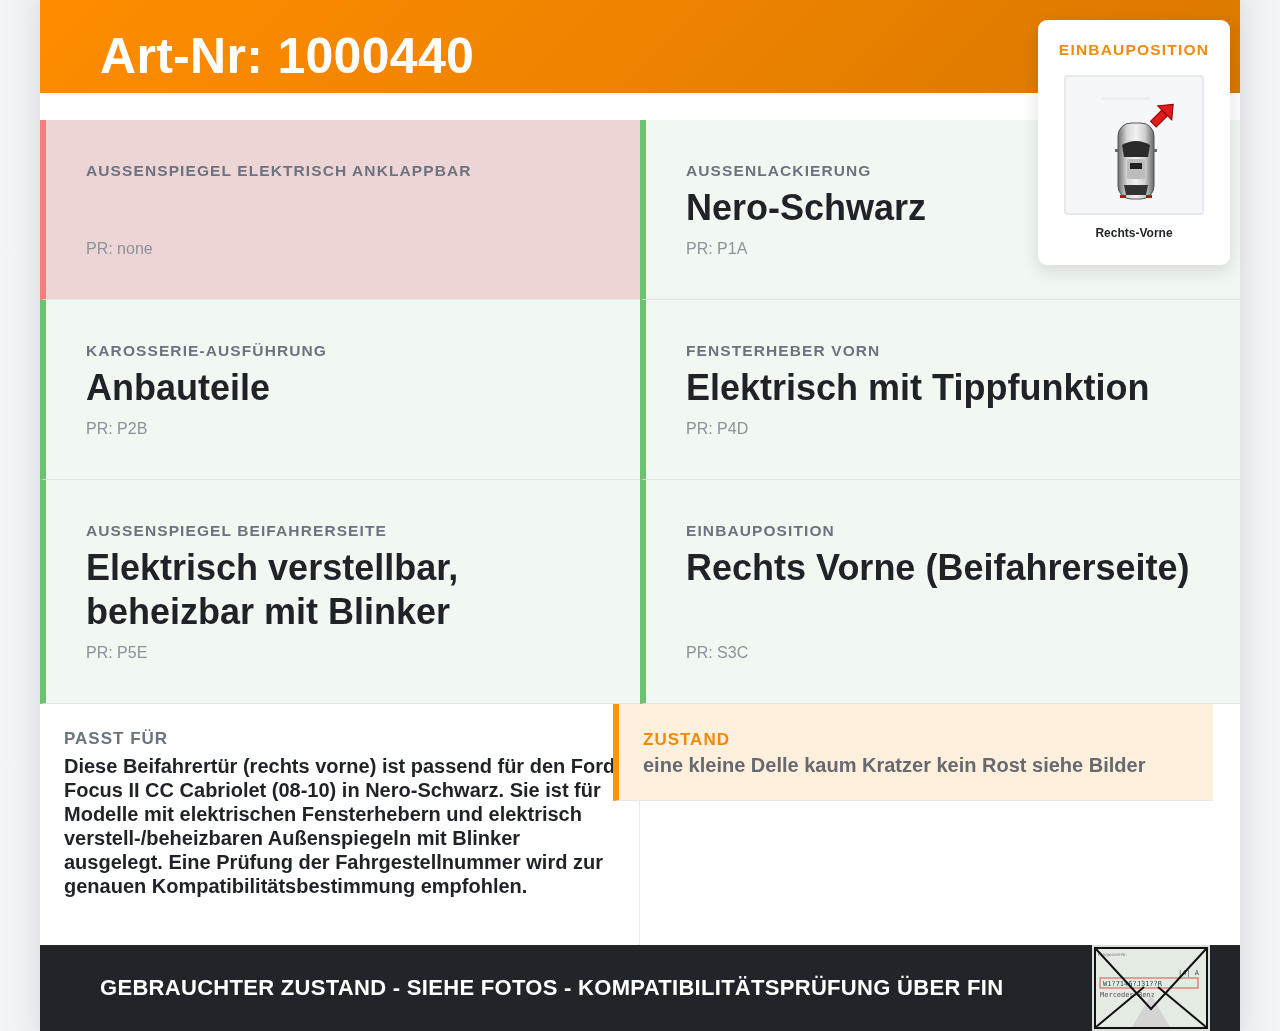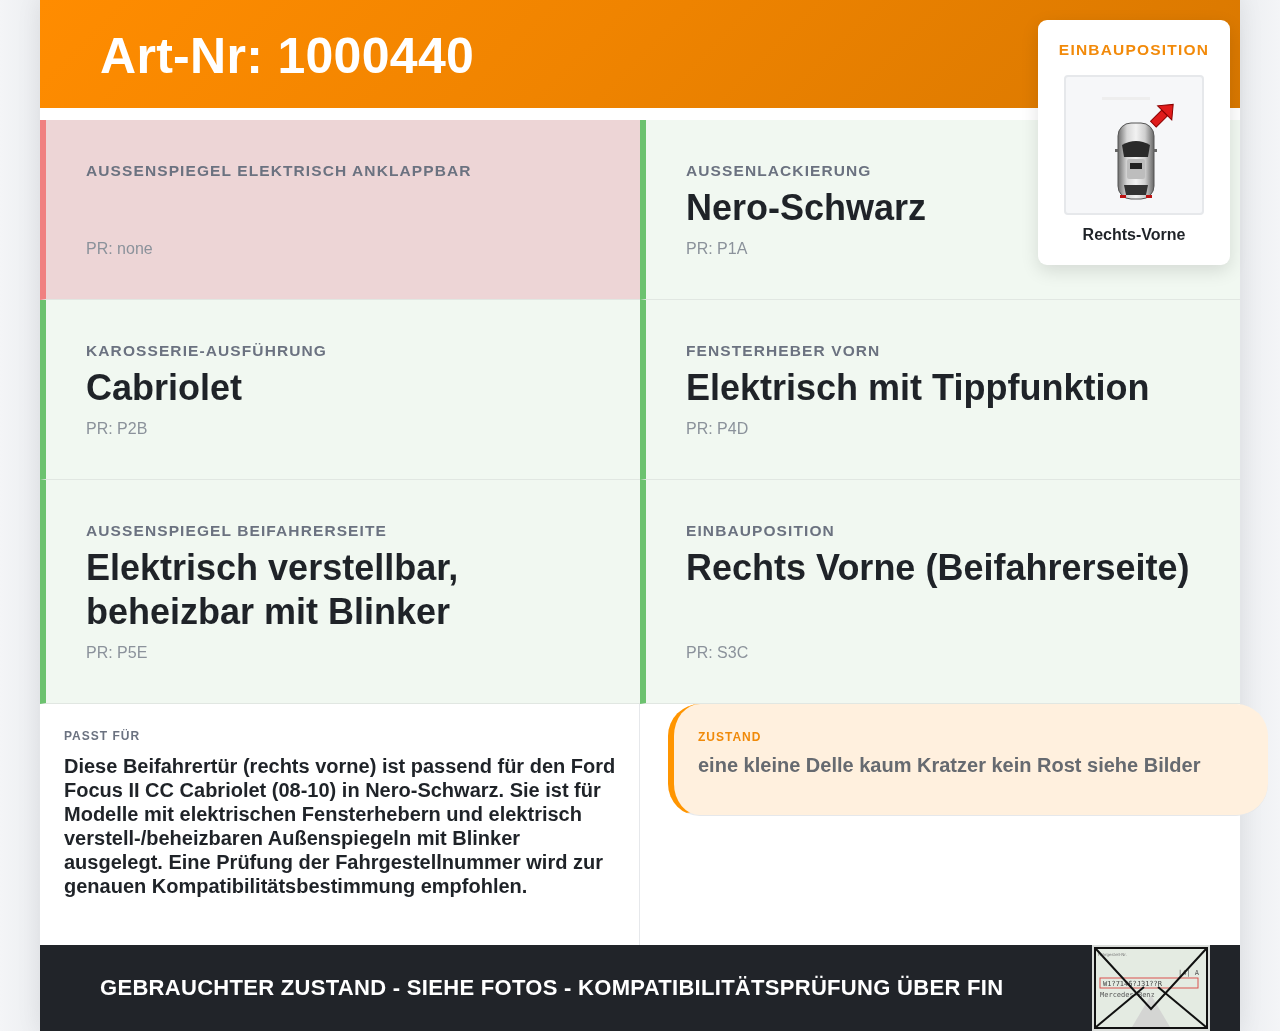--- a/index.html
+++ b/index.html
@@ -7,21 +7,21 @@
     width: 1280px; height: 1031px; overflow: hidden;
     font-family: "Liberation Sans", "DejaVu Sans", sans-serif;
     background: linear-gradient(90deg, #f4f5f7 0%, #eceef1 3%, #eceef1 97%, #f4f5f7 100%);
   }
   .page {
     position: absolute; left: 40px; top: 0; width: 1200px; height: 1031px;
     background: #ffffff;
     box-shadow: 0 0 24px rgba(0,0,0,0.08);
   }
   .header {
-    position: absolute; left: 0; top: 0; width: 1200px; height: 108px;
+    position: absolute; left: 0; top: 0; width: 1200px; height: 93px;
     background: linear-gradient(135deg, #ff8c00 0%, #f08400 45%, #d97800 100%);
   }
   .header-title {
     position: absolute; left: 60px; top: 26px;
     color: #ffffff; font-size: 50px; font-weight: 700; letter-spacing: 0.3px;
     line-height: 60px;
   }
   .pos-card {
     position: absolute; left: 998px; top: 20px; width: 192px; height: 245px;
     background: #ffffff; border-radius: 9px;
@@ -32,21 +32,21 @@
     position: absolute; left: 0; right: 0; top: 21px;
     color: #f28a0a; font-size: 15.5px; font-weight: 700; letter-spacing: 1.2px;
   }
   .pos-card-image {
     position: absolute; left: 26px; top: 55px; width: 140px; height: 140px;
     background: #f6f7f9; border: 2px solid #e6e8eb; border-radius: 4px;
     overflow: hidden;
   }
   .pos-card-caption {
     position: absolute; left: 0; right: 0; top: 206px;
-    color: #1f2328; font-size: 16px; font-weight: 600;
+    color: #1f2328; font-size: 12px; font-weight: 600;
   }
   .grid {
     position: absolute; left: 0; top: 120px; width: 1200px;
   }
   .cell {
     position: absolute; width: 600px;
     background: #f1f8f1;
     border-left: 6px solid #6cc26f;
     border-bottom: 1px solid #e1e7e2;
   }
@@ -63,31 +63,30 @@
   .cell-pr {
     position: absolute; left: 40px;
     color: #8b929b; font-size: 16px;
   }
   .bottom-left {
     position: absolute; left: 0; top: 704px; width: 600px; height: 241px;
     background: #ffffff; border-right: 1px solid #e6e8eb;
   }
   .section-label {
     position: absolute; left: 24px;
-    color: #6b7280; font-size: 12px; font-weight: 700; letter-spacing: 1px;
+    color: #6b7280; font-size: 17px; font-weight: 700; letter-spacing: 1px;
   }
   .passt-text {
     position: absolute; left: 24px; top: 50px; width: 560px;
     color: #1f2328; font-size: 20px; font-weight: 600; line-height: 24px;
   }
   .zustand {
-    position: absolute; left: 628px; top: 704px; width: 600px; height: 112px;
+    position: absolute; left: 573px; top: 704px; width: 600px; height: 97px;
     background: #fff0de; border-left: 6px solid #ff9500;
     border-bottom: 1px solid #e6e8eb;
-    border-radius: 32px;
   }
   .zustand .section-label { left: 24px; top: 26px; color: #f08a0a; }
   .zustand-text {
     position: absolute; left: 24px; top: 50px;
     color: #666a70; font-size: 20px; font-weight: 600;
   }
   .beschreibung {
     position: absolute; left: 600px; top: 801px; width: 600px; height: 144px;
     background: #ffffff;
   }
@@ -160,21 +159,21 @@
     </div>
 
     <div class="cell" style="left:600px; top:0; height:180px;">
       <div class="cell-label">AUSSENLACKIERUNG</div>
       <div class="cell-value">Nero-Schwarz</div>
       <div class="cell-pr" style="top:120px;">PR: P1A</div>
     </div>
 
     <div class="cell" style="left:0; top:180px; height:180px;">
       <div class="cell-label">KAROSSERIE-AUSFÜHRUNG</div>
-      <div class="cell-value">Cabriolet</div>
+      <div class="cell-value">Anbauteile</div>
       <div class="cell-pr" style="top:120px;">PR: P2B</div>
     </div>
 
     <div class="cell" style="left:600px; top:180px; height:180px;">
       <div class="cell-label">FENSTERHEBER VORN</div>
       <div class="cell-value">Elektrisch mit Tippfunktion</div>
       <div class="cell-pr" style="top:120px;">PR: P4D</div>
     </div>
 
     <div class="cell" style="left:0; top:360px; height:224px;">

